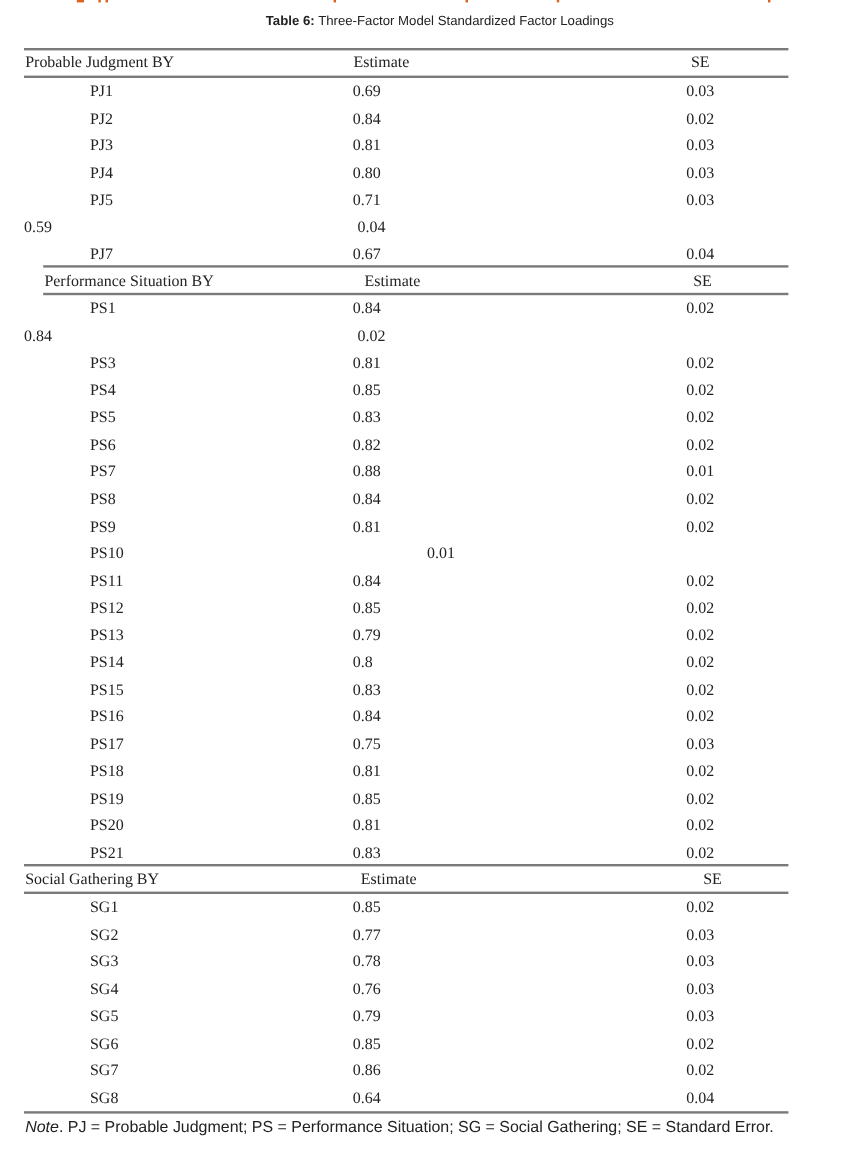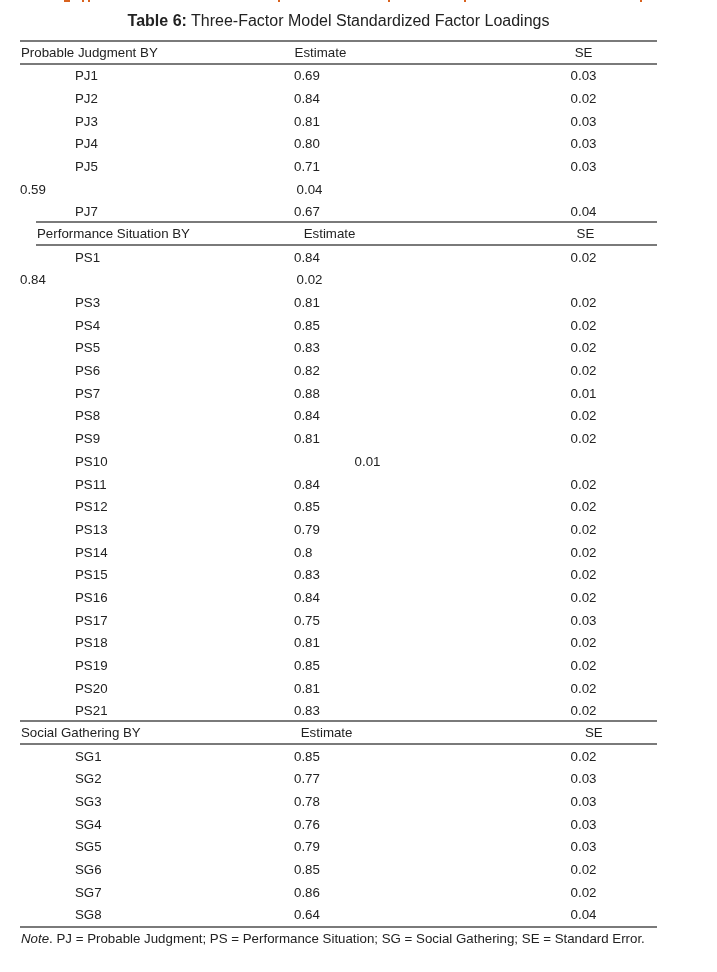--- a/index.html
+++ b/index.html
@@ -28,37 +28,39 @@
       top: 0;
       height: 2px;
       background: #d9631f;
     }
     .caption {
       position: absolute;
       top: 12px;
       left: 0;
       width: 677px;
       text-align: center;
-      font-size: 16px;
+      font-size: 11px;
       color: #222;
+      padding-left: 28px;
     }
     .caption .label {
       font-weight: bold;
     }
     .table {
       position: absolute;
       top: 40px;
       left: 20px;
       width: 637px;
     }
     .row {
       display: flex;
       height: 22.7px;
       align-items: center;
       font-size: 13.3px;
+      font-family: Liberation Serif, serif;
     }
     .hdr {
       border-top: 2px solid #7a7a7a;
       border-bottom: 2px solid #7a7a7a;
       height: 20.5px;
     }
     .c1 { width: 274px; }
     .c2 { width: 216px; text-align: left; }
     .c3 { width: 147px; text-align: center; }
     .hdr .c1 { padding-left: 1px; }

